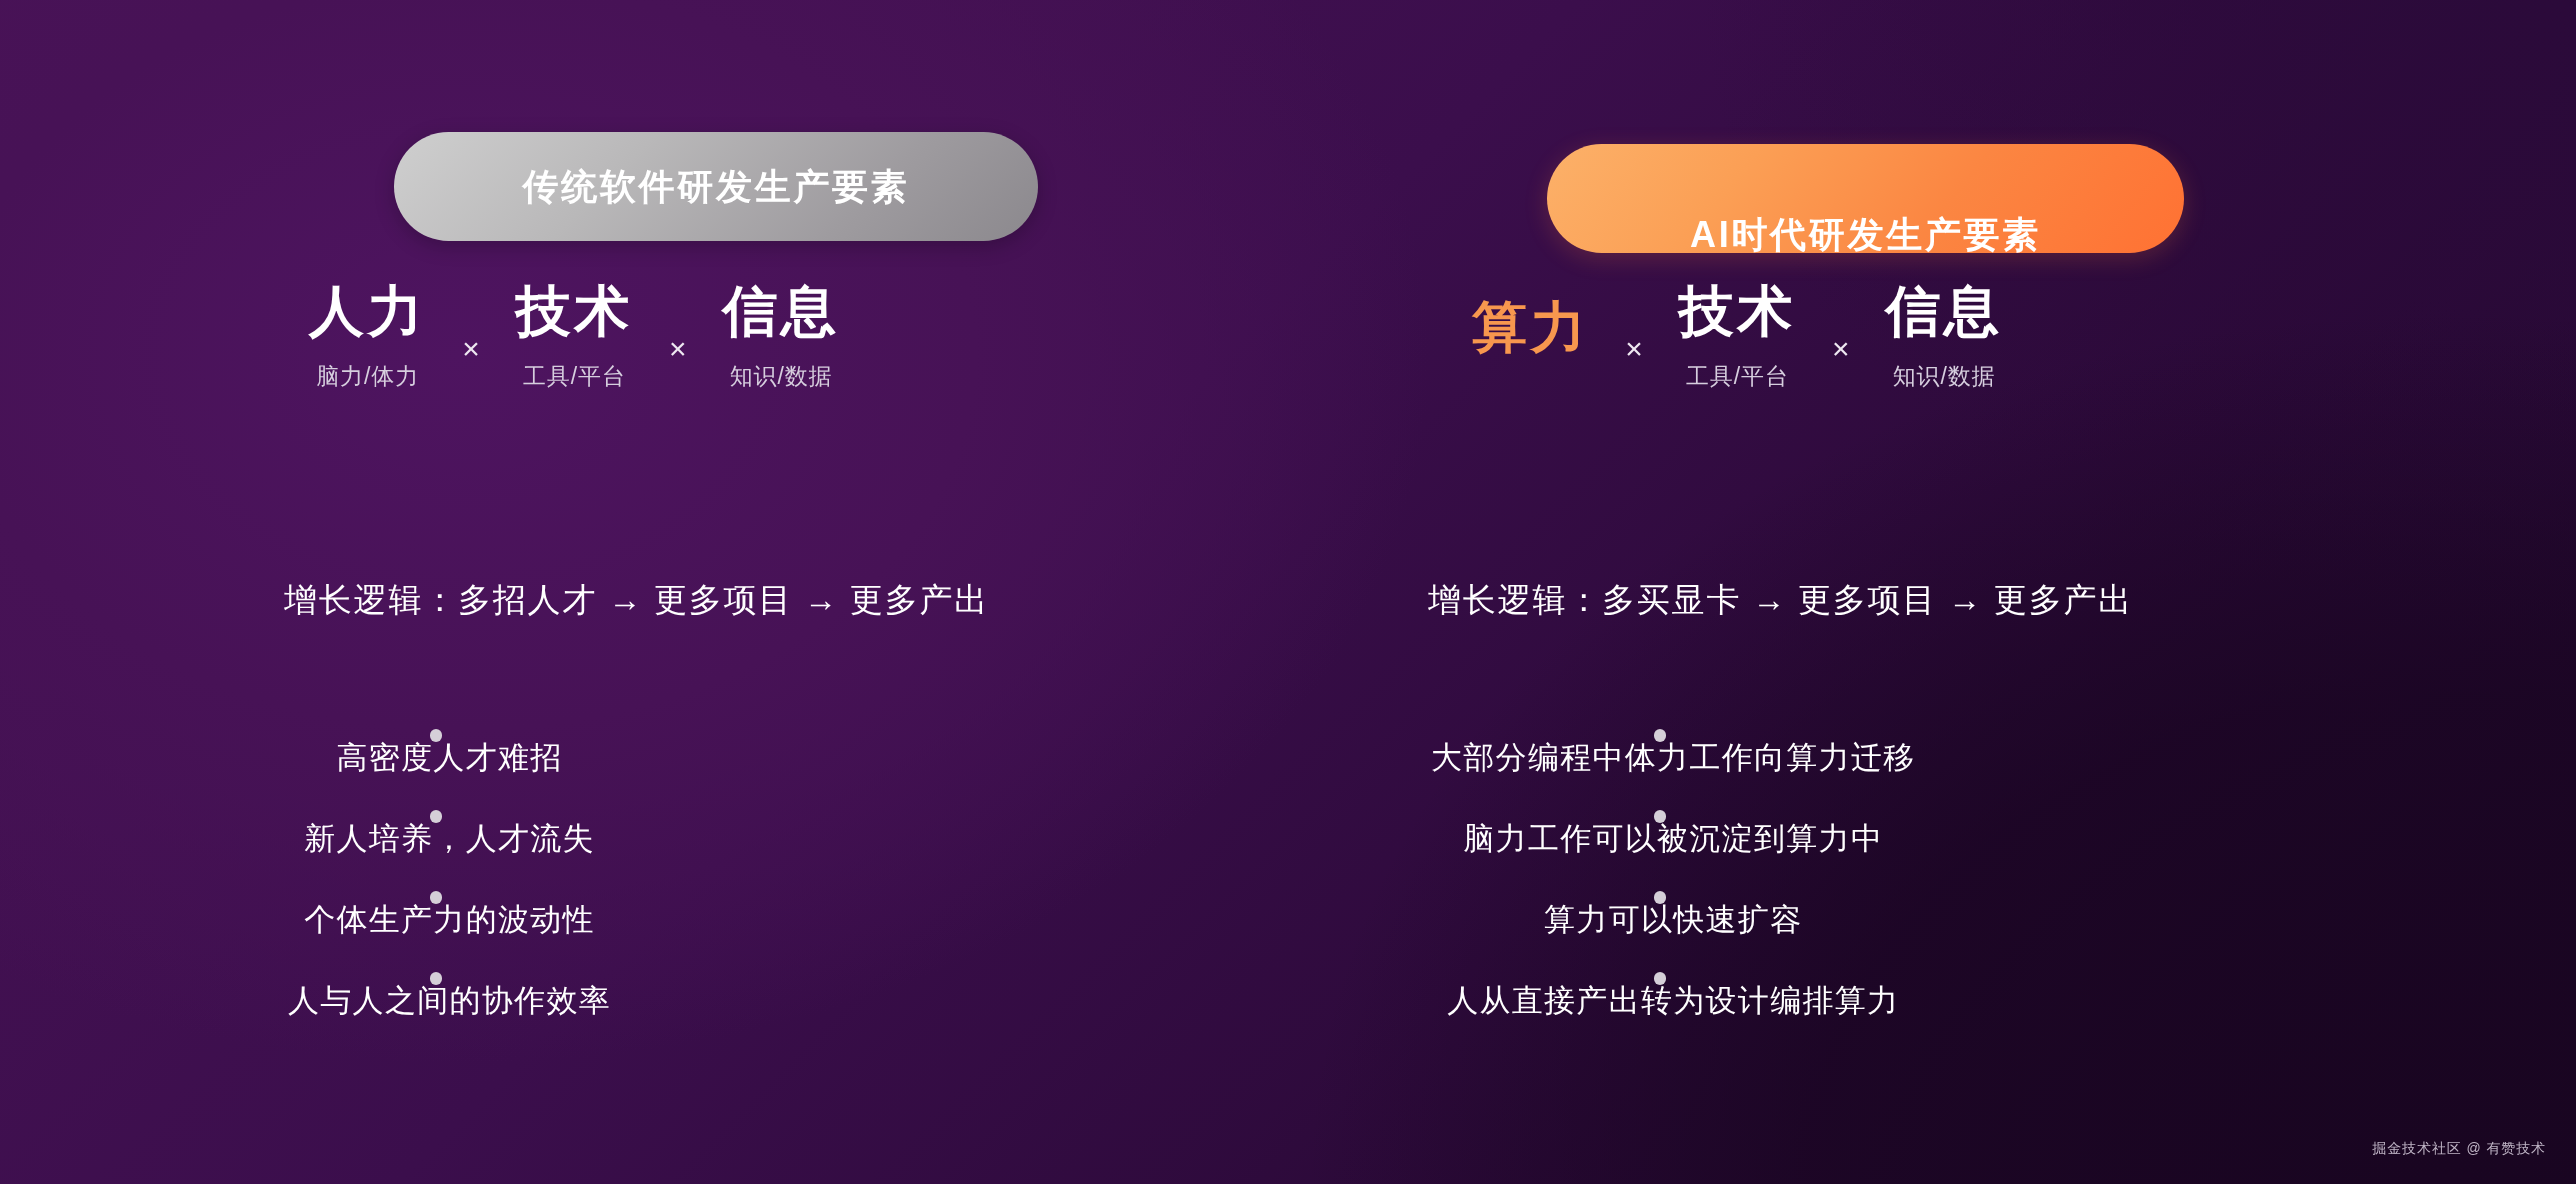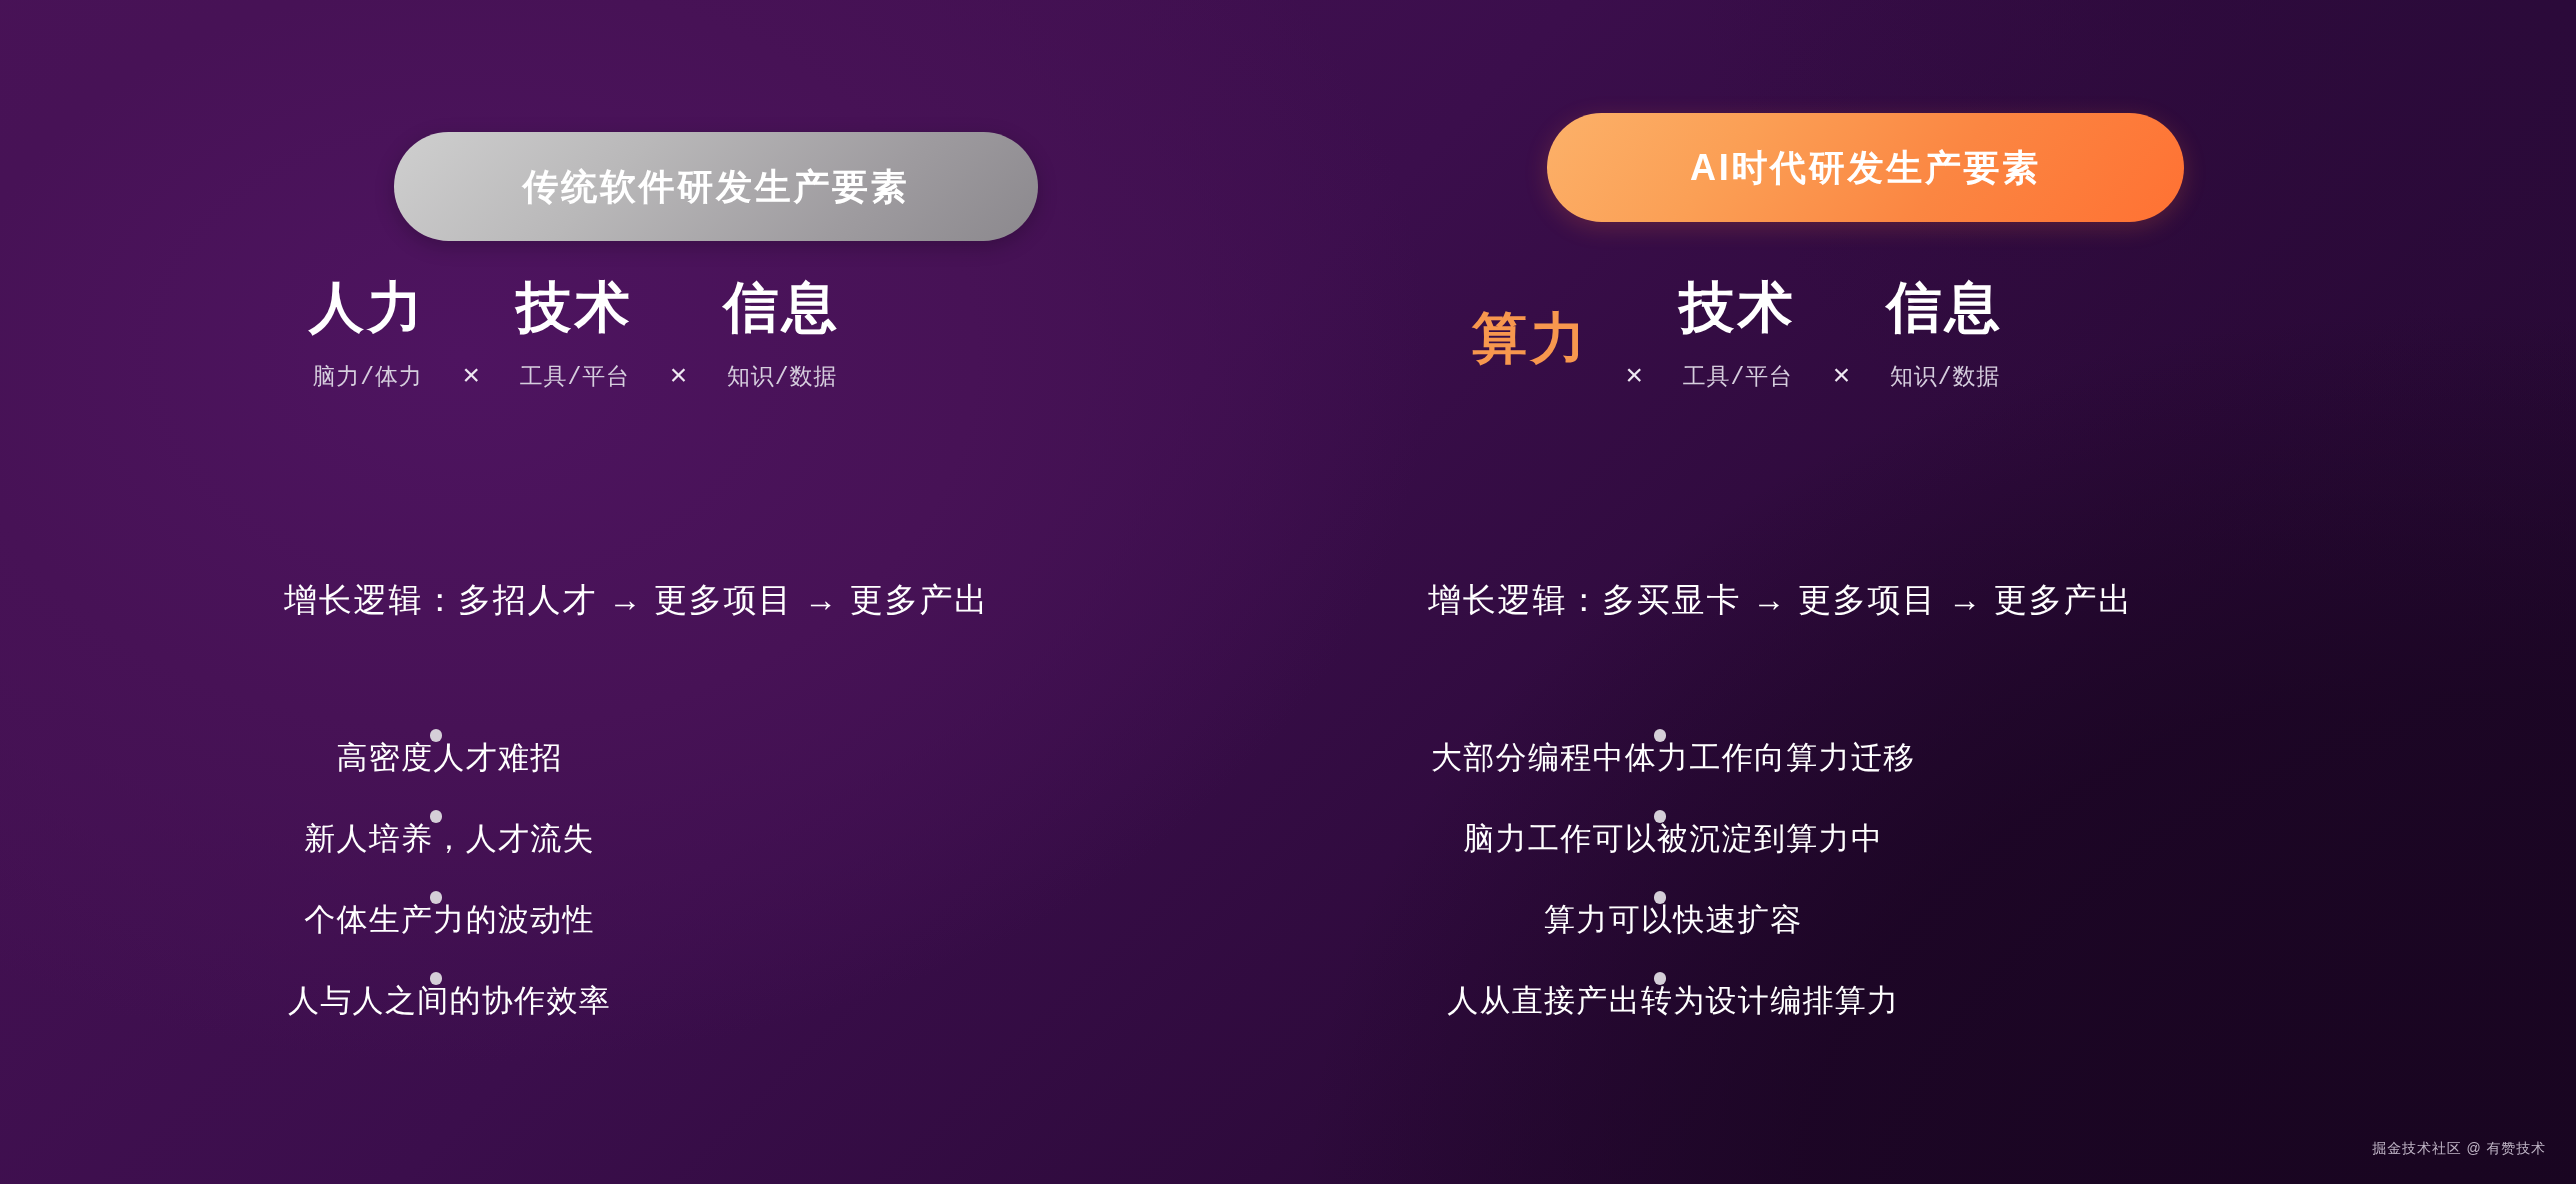--- a/index.html
+++ b/index.html
@@ -48,33 +48,33 @@
 
   #pill-traditional {
     left: 394px;
     top: 132px;
     width: 644px;
     background: linear-gradient(135deg, #cfcfcf 0%, #b9b8b9 35%, #9e9b9f 72%, #8b888d 100%);
     box-shadow: 0 5.4px 19.7px rgba(0,0,0,0.22);
   }
   #pill-ai {
     left: 1547px;
-    top: 113px;
+    top: 144px;
     width: 637px;
     background: linear-gradient(128deg, #fcb169 0%, #fb9f55 30%, #fb8642 62%, #ff7133 100%);
     box-shadow: 0 5.4px 23px rgba(255,120,50,0.20);
+    align-items: flex-end;
   }
 
   
   .formula {
     position: absolute;
     display: flex;
-    align-items: flex-end;
+    align-items: center;
     top: 284px;
-    font-family: Liberation Mono, monospace;
   }
   #formula-left  { left: 309px; }
   #formula-right { left: 1472px; }
 
   .factor {
     display: flex;
     flex-direction: column;
     align-items: center;
     min-width: 0;
   }

